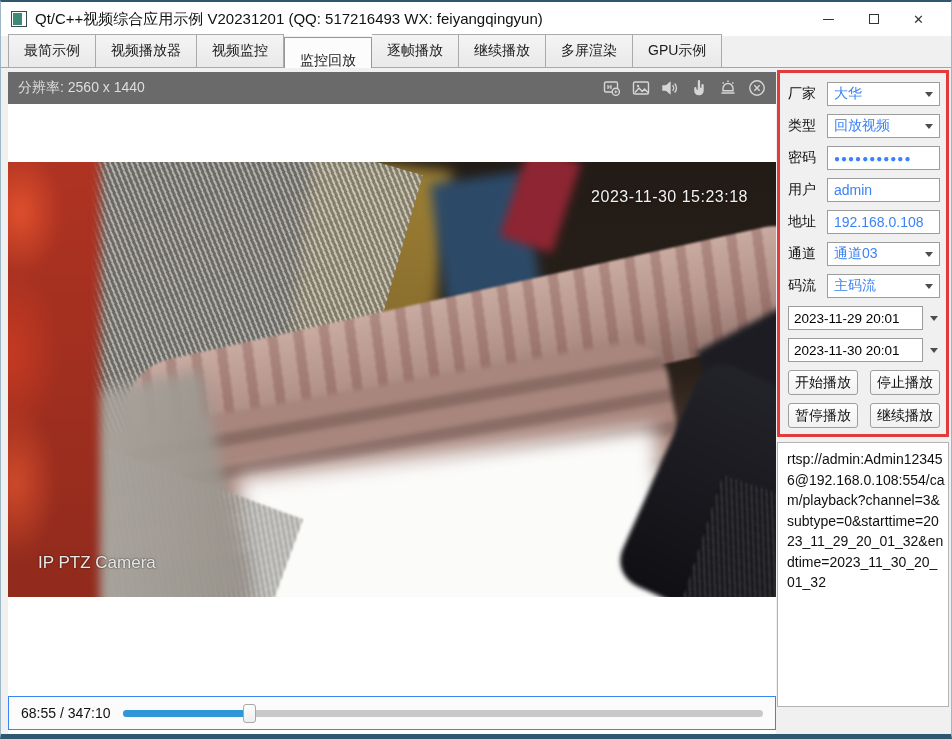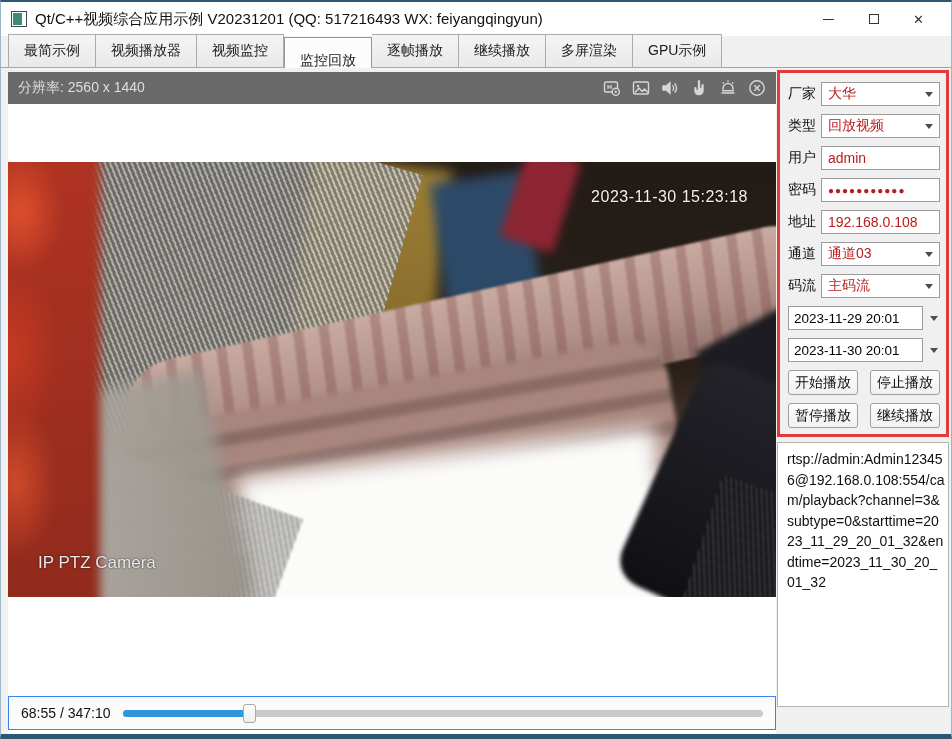--- a/index.html
+++ b/index.html
@@ -134,22 +134,22 @@
   #right-panel{position:absolute;left:777px;top:70px;width:172px;}
   #form-box{
     border:3px solid var(--accent-red);
     padding:9px 6px 6px 8px;background:#f0f0f0;
   }
   .form-row{display:flex;align-items:center;margin-bottom:8px;height:24px;}
   .form-row:last-child{margin-bottom:0;}
   .f-label{width:31px;font-size:14px;color:#111;flex:0 0 auto;}
   .field{
     flex:1;height:24px;background:#fff;border:1px solid #9c9c9c;
-    display:flex;align-items:center;padding:4px 6px;font-size:14px;color:#b91c1c;
-    margin-left:2px;min-width:0;
+    display:flex;align-items:center;padding:4px 6px;font-size:14px;color:#3b82f6;
+    margin-left:8px;min-width:0;
   }
   .combo{justify-content:space-between;}
   .caret{width:0;height:0;border-left:4px solid transparent;border-right:4px solid transparent;border-top:5px solid #4d4d4d;flex:0 0 auto;margin-left:4px;}
   .pw{font-size:10px;letter-spacing:1px;font-weight:bold;}
   .dt-row{display:flex;align-items:center;margin-bottom:8px;height:24px;}
   .dt-field{
     flex:1;height:24px;background:#fff;border:1px solid #9c9c9c;
     display:flex;align-items:center;padding:0 5px;font-size:13.5px;white-space:nowrap;
   }
   .dt-arrow{width:17px;height:24px;display:flex;align-items:center;justify-content:center;flex:0 0 auto;}
@@ -284,34 +284,34 @@
 
     <div class="form-row">
       <span class="f-label">类型</span>
       <div class="field combo">
         <span>回放视频</span>
         <span class="caret"></span>
       </div>
     </div>
 
     <div class="form-row">
+      <span class="f-label">密码</span>
+      <div class="field">
+        <span class="pw">●●●●●●●●●●●</span>
+      </div>
+    </div>
+
+    <div class="form-row">
       <span class="f-label">用户</span>
       <div class="field">
         <span>admin</span>
       </div>
     </div>
 
     <div class="form-row">
-      <span class="f-label">密码</span>
-      <div class="field">
-        <span class="pw">●●●●●●●●●●●</span>
-      </div>
-    </div>
-
-    <div class="form-row">
       <span class="f-label">地址</span>
       <div class="field">
         <span>192.168.0.108</span>
       </div>
     </div>
 
     <div class="form-row">
       <span class="f-label">通道</span>
       <div class="field combo">
         <span>通道03</span>

